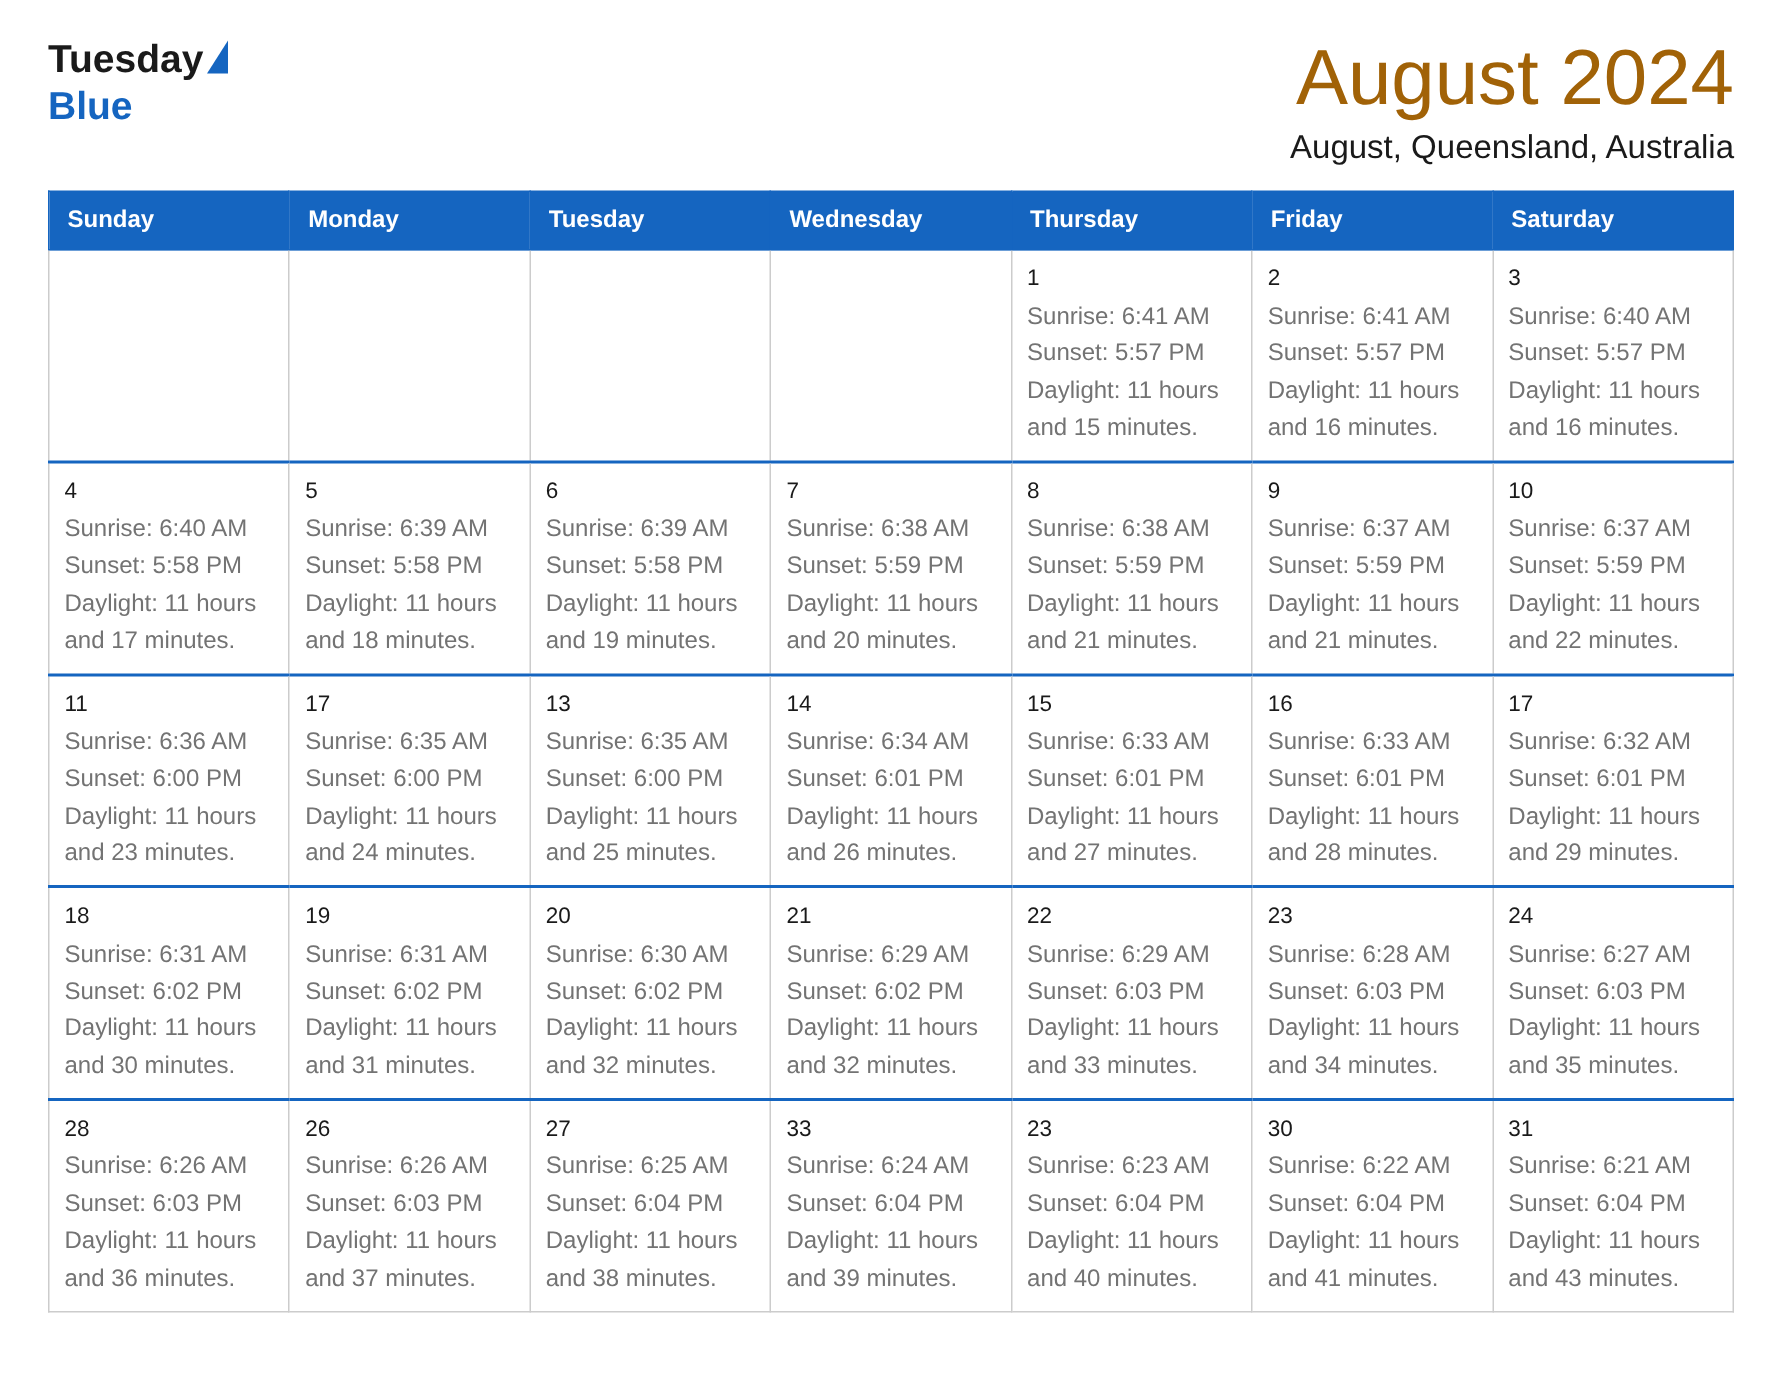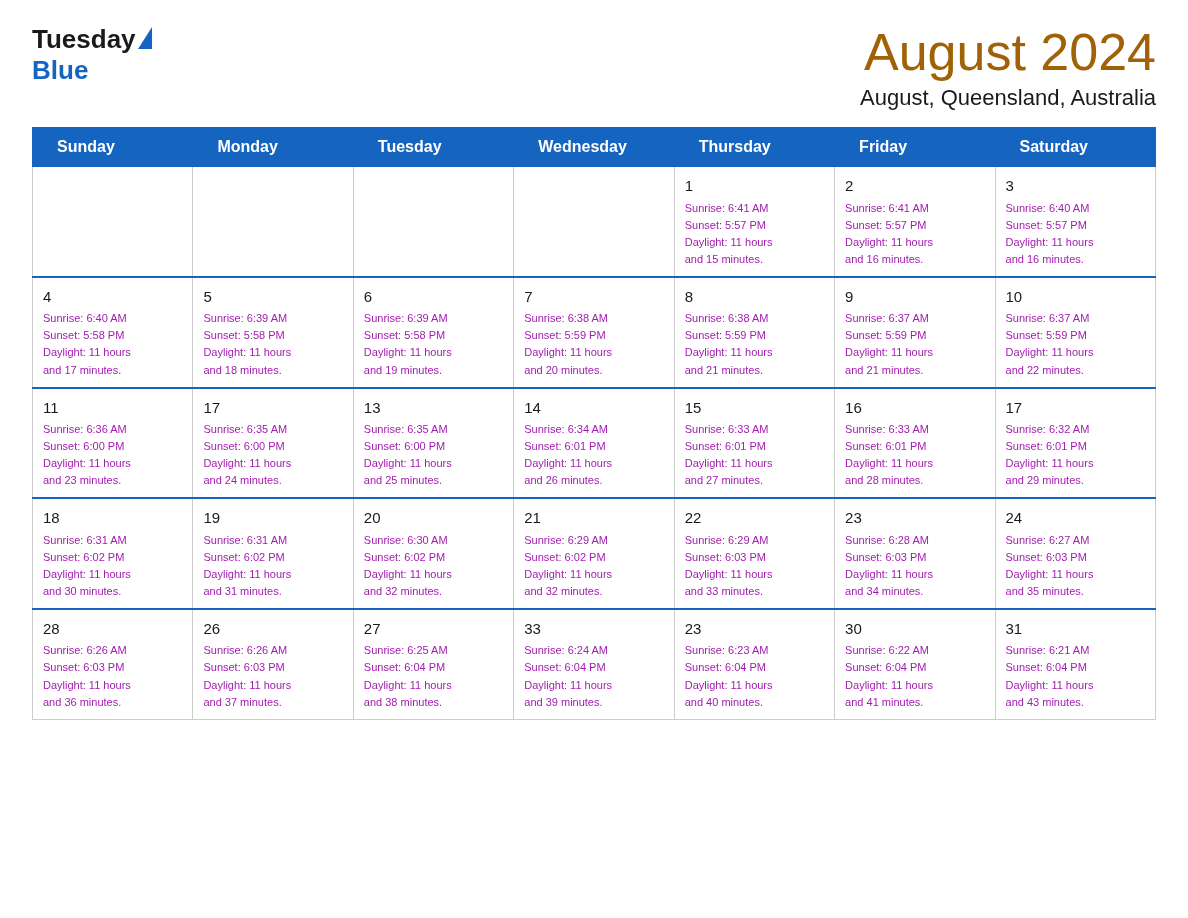--- a/index.html
+++ b/index.html
@@ -61,21 +61,21 @@
     .calendar {
       width: 100%;
       border-collapse: collapse;
       border: 1px solid #1565c0;
     }
     .calendar th {
       background-color: #1565c0;
       color: #ffffff;
       font-size: 16px;
       font-weight: bold;
-      padding: 10px 24px;
+      padding: 10px 12px;
       text-align: left;
       border: 1px solid #1565c0;
     }
     .calendar td {
       vertical-align: top;
       padding: 8px 10px;
       border: 1px solid #cccccc;
       width: calc(100% / 7);
       min-height: 110px;
       background: #ffffff;
@@ -86,22 +86,22 @@
     .calendar tr:not(:first-child) td {
       border-top: 2px solid #1565c0;
     }
     .day-number {
       font-size: 15px;
       font-weight: normal;
       display: block;
       margin-bottom: 2px;
     }
     .day-info {
-      font-size: 11px;
-      color: #a21caf;
+      font-size: 16px;
+      color: #737373;
       line-height: 1.55;
     }
     .empty-cell {
       background: #f5f5f5;
     }
   </style>
 </head>
 <body>
 
 <div class="header">

